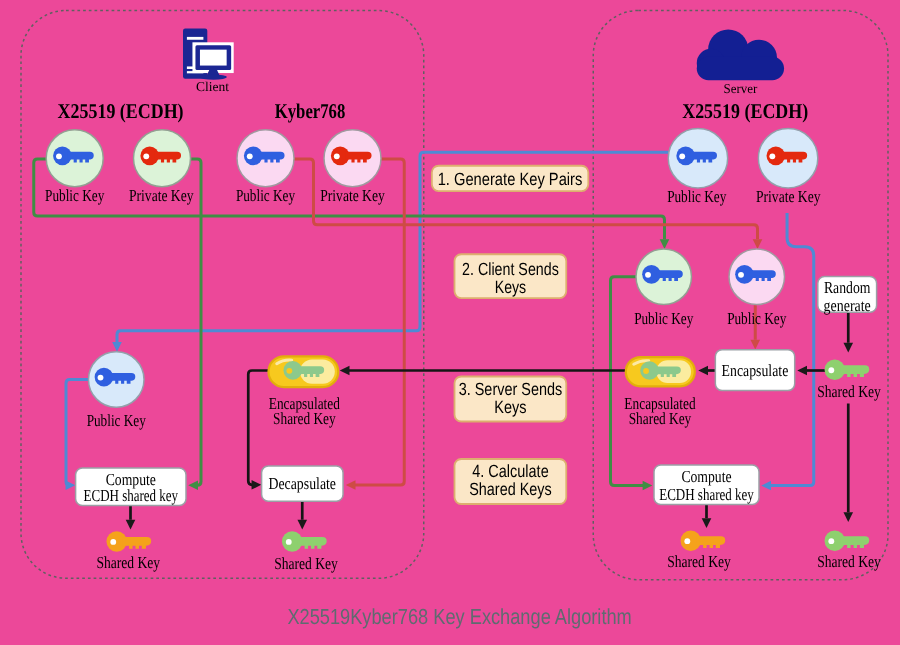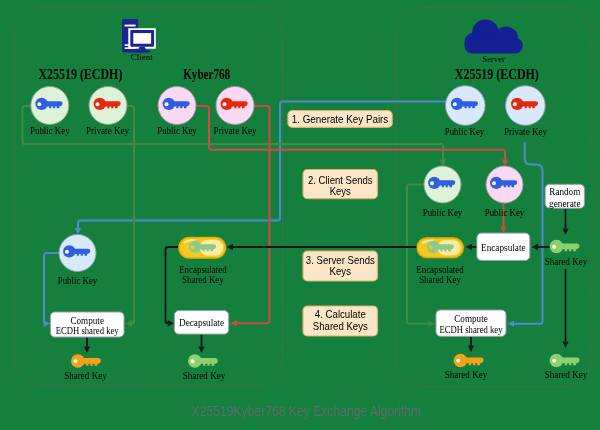--- a/index.html
+++ b/index.html
@@ -1,16 +1,16 @@
 <!DOCTYPE html>
 <html><head>
 <meta charset="utf-8">
 <style>
 html,body{margin:0;padding:0;background:#fff;}
-#wrap{position:relative;width:600px;height:430px;background:#15803d;overflow:hidden;}
+#wrap{position:relative;width:600px;height:430px;background:#ec4899;overflow:hidden;}
 text{font-family:"Liberation Serif",serif;fill:#000;}
 .lab{font-size:11.2px;}
 .hd{font-size:14px;font-weight:bold;}
 .icn{font-size:9px;}
 .step{font-family:"Liberation Sans",sans-serif;font-size:11.8px;}
 .cap{font-family:"Liberation Sans",sans-serif;font-size:14.5px;fill:#5f6b70;}
 </style>
 </head>
 <body>
 <div id="wrap">

